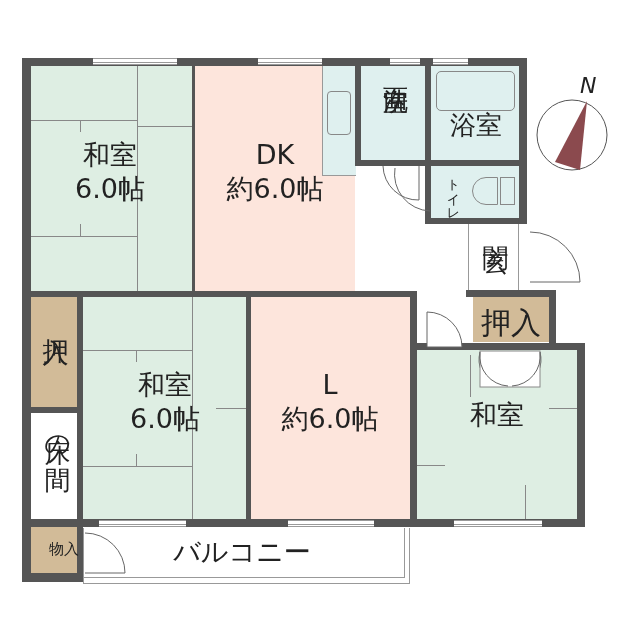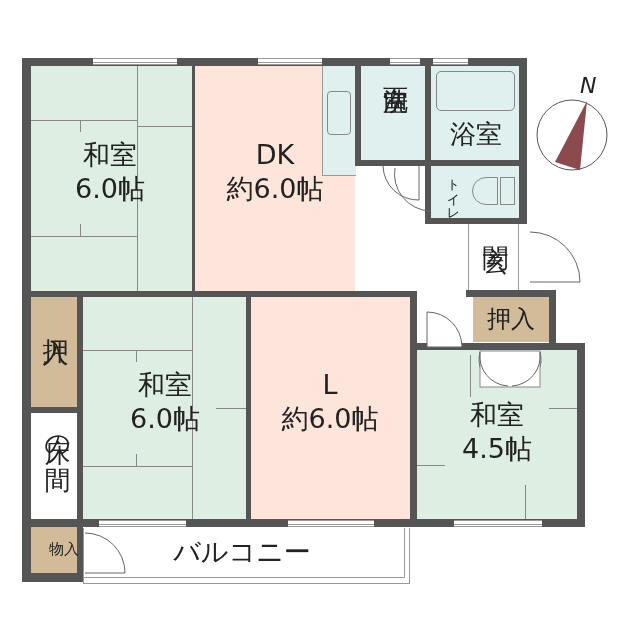--- a/index.html
+++ b/index.html
@@ -116,32 +116,31 @@
 
 <div class="label big" style="left:50px;top:138px;width:120px;">
   <div>和室</div>
   <div>6.0帖</div>
 </div>
 <div class="label big" style="left:205px;top:138px;width:140px;">
   <div>DK</div>
   <div>約6.0帖</div>
 </div>
 <div class="label vert" style="left:375px;top:68px;font-size:25px;width:36px;">洗面室</div>
-<div class="label" style="left:433px;top:118px;width:86px;font-size:26px;text-align:center;">浴室</div>
+<div class="label" style="left:433px;top:109px;width:86px;font-size:26px;text-align:center;">浴室</div>
 <div class="label vert" style="left:443px;top:170px;font-size:13px;width:18px;">トイレ</div>
 <div class="label vert" style="left:478px;top:226px;font-size:26px;width:34px;">玄関</div>
 <div class="label vert" style="left:36px;top:318px;font-size:26px;width:36px;">押入</div>
 <div class="label vert" style="left:36px;top:418px;font-size:26px;width:36px;line-height:1.1;">床の間</div>
 <div class="label big" style="left:105px;top:368px;width:120px;">
   <div>和室</div>
   <div>6.0帖</div>
 </div>
 <div class="label big" style="left:260px;top:368px;width:140px;">
   <div>L</div>
   <div>約6.0帖</div>
 </div>
-<div class="label" style="left:473px;top:304px;width:76px;font-size:24px;">押入</div>
+<div class="label" style="left:473px;top:304px;width:76px;font-size:30px;">押入</div>
 <div class="label big" style="left:437px;top:398px;width:120px;">
   <div>和室</div>
-  <div>4.5帖</div>
 </div>
 <div class="label" style="left:31px;top:540px;width:66px;font-size:15px;">物入</div>
 <div class="label" style="left:142px;top:535px;width:200px;font-size:27px;">バルコニー</div>
 
 </body></html>

